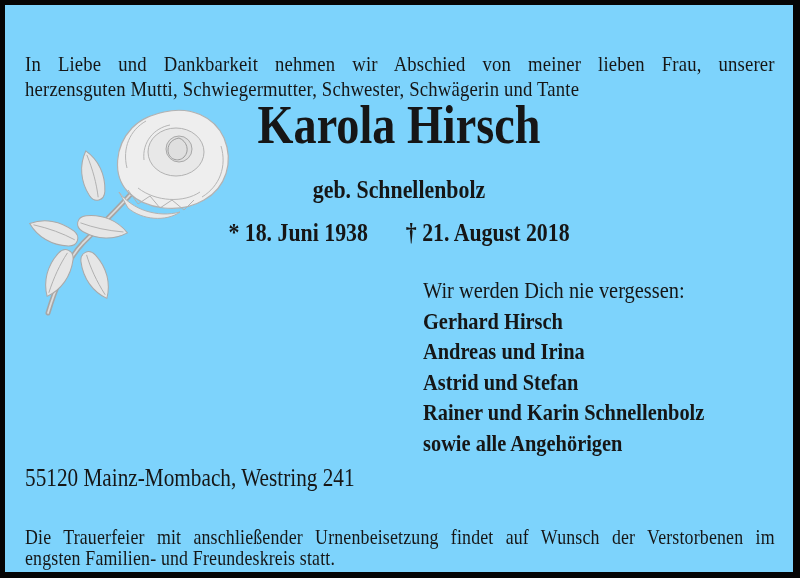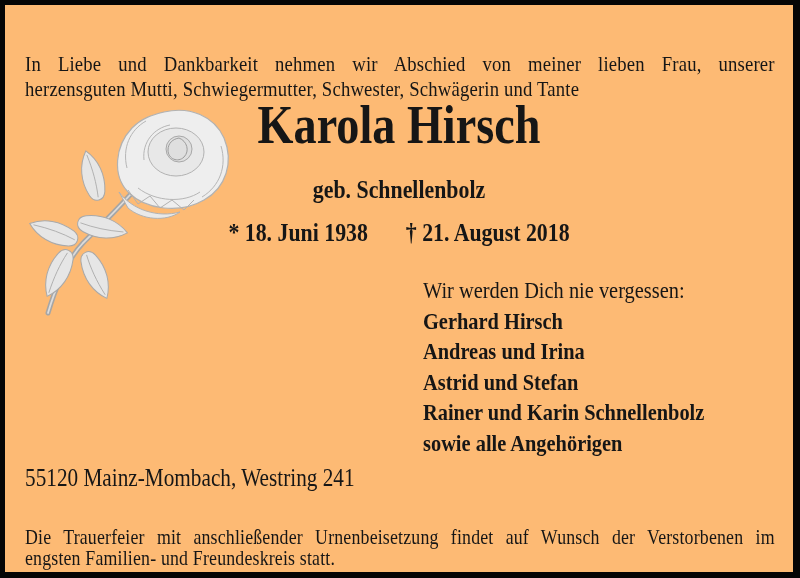--- a/index.html
+++ b/index.html
@@ -5,21 +5,21 @@
   html, body {
     margin: 0;
     padding: 0;
     background: #ffffff;
   }
   .page {
     position: relative;
     width: 800px;
     height: 578px;
     box-sizing: border-box;
-    background: #fdba74;
+    background: #7dd3fc;
     border: 5px solid #050505;
     border-right-width: 7px;
     border-bottom-width: 6px;
     overflow: hidden;
     font-family: "Liberation Serif", "DejaVu Serif", serif;
     color: #161616;
   }
   
   .para {
     position: absolute;

